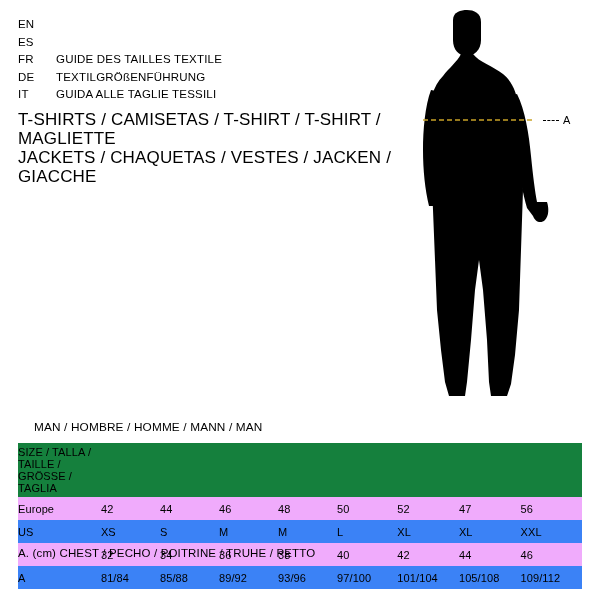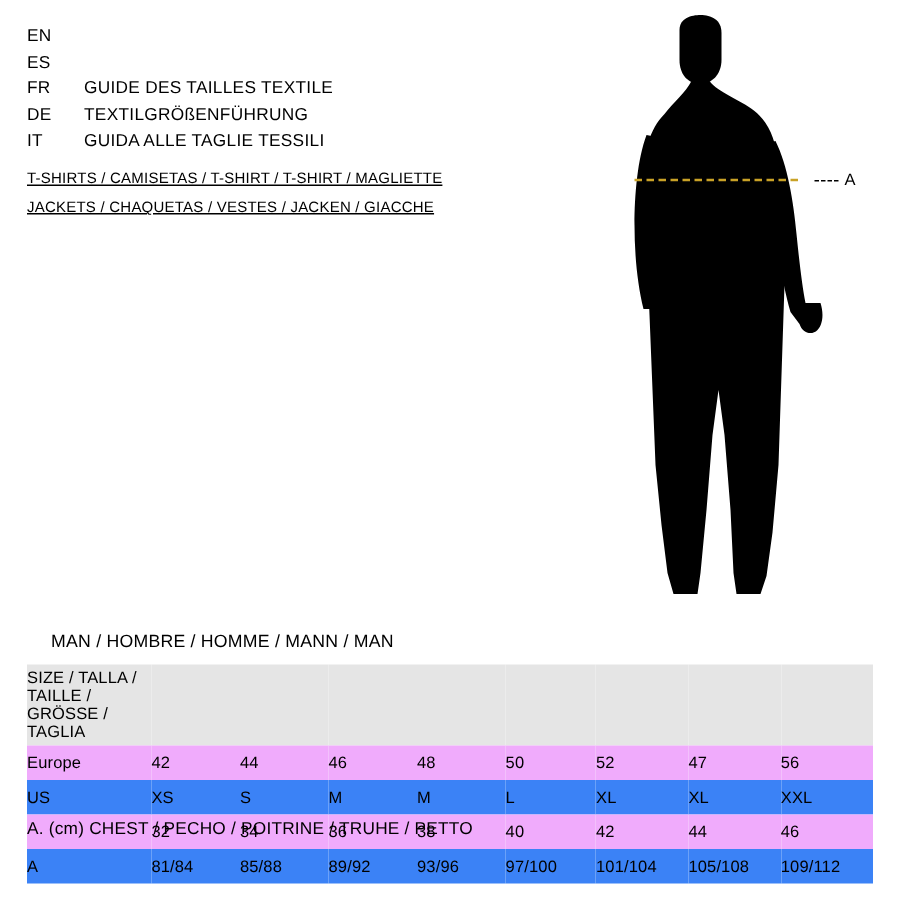--- a/index.html
+++ b/index.html
@@ -43,24 +43,23 @@
   }
 
   
   .garment-lines {
     position: absolute;
     left: 18px;
     top: 110px;
     width: 400px;
   }
   .garment-line {
-    font-size: 10px;
+    font-size: 17px;
     line-height: 19px;
     letter-spacing: 0.15px;
-    text-decoration: underline;
   }
 
   
   .figure-wrap {
     position: absolute;
     left: 395px;
     top: 10px;
     width: 200px;
     height: 395px;
   }
@@ -98,21 +97,21 @@
     border-collapse: collapse;
     font-size: 11px;
   }
   table.size-table td {
     padding: 3px 0 3px 0;
     height: 17px;
     vertical-align: middle;
     letter-spacing: 0.1px;
   }
   table.size-table tr.head td {
-    background: #e5e5e5;
+    background: #15803d;
     font-size: 11px;
   }
   table.size-table tr.r-light td {
     background: #f0abfc;
   }
   table.size-table tr.r-dark td {
     background: #3b82f6;
   }
   td.c-label {
     width: 92px;

